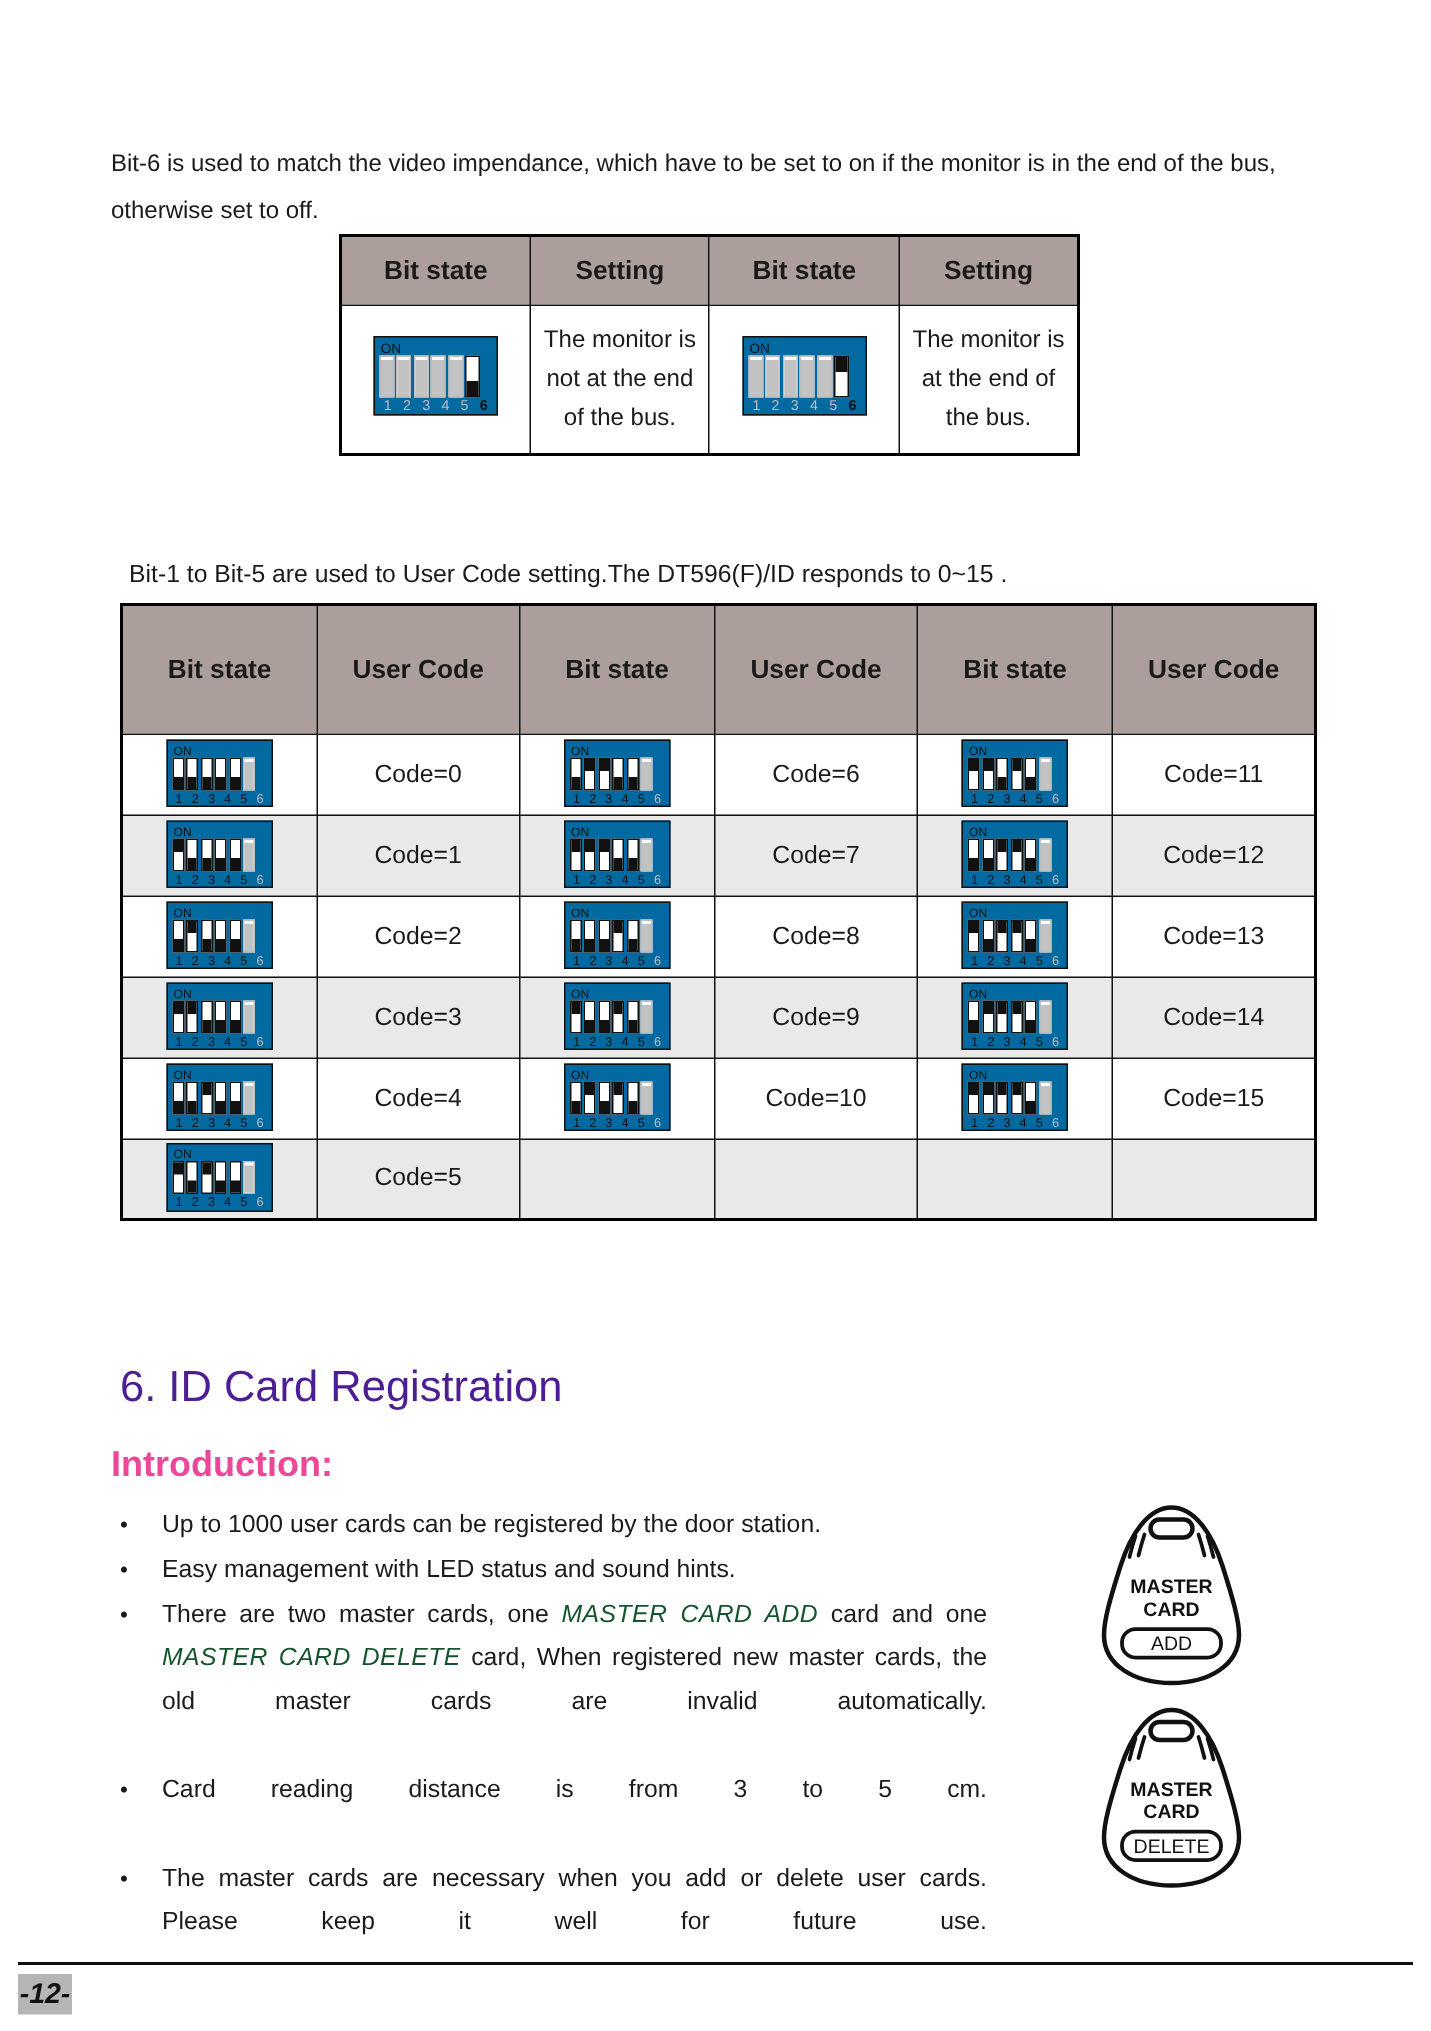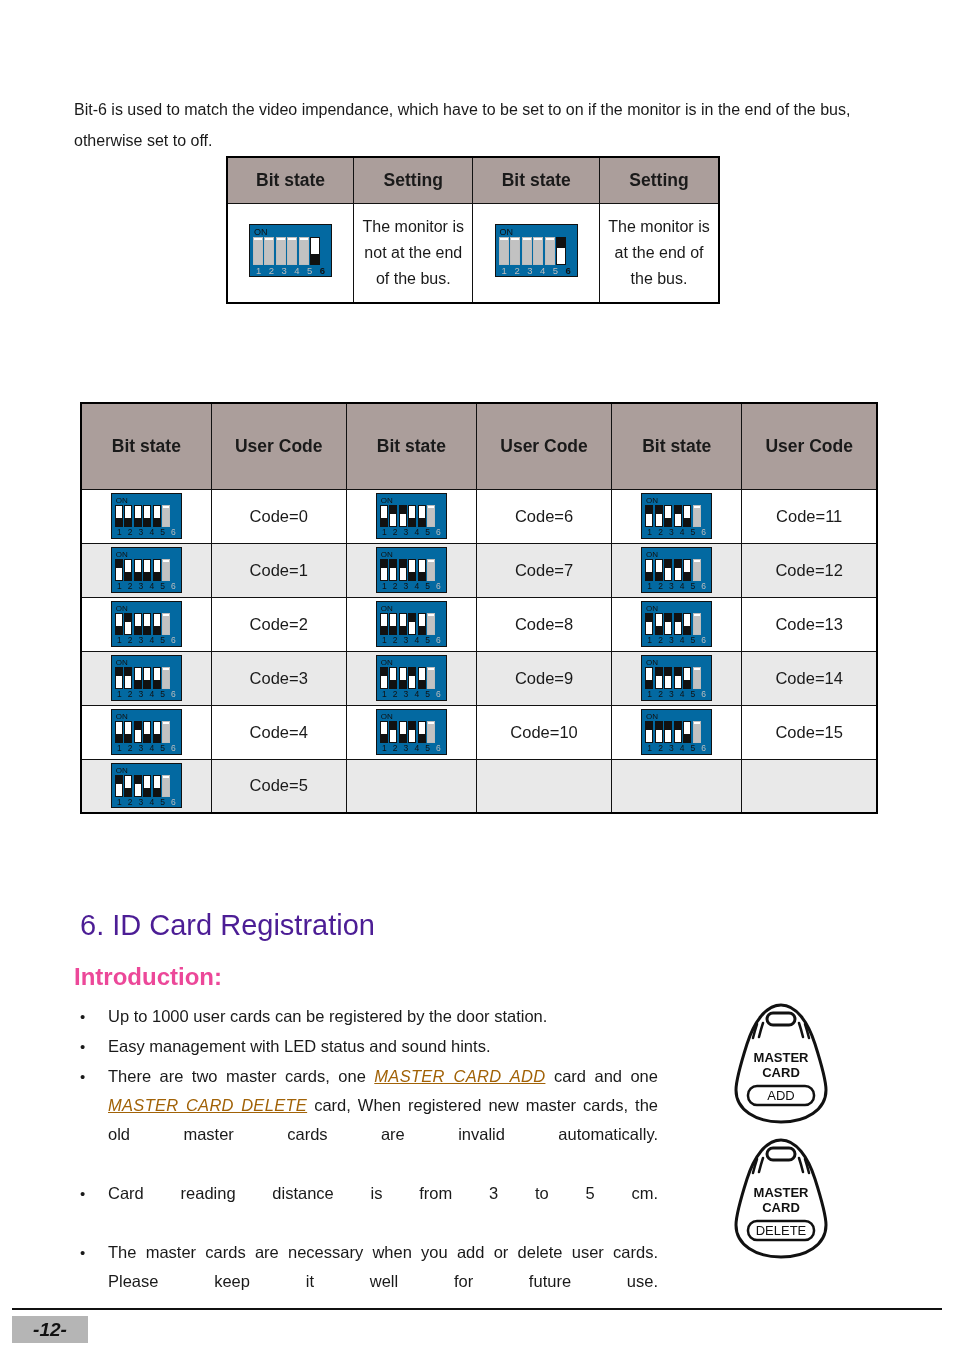--- a/index.html
+++ b/index.html
@@ -180,40 +180,39 @@
     padding-left: 6px;
     font-size: 15px;
   }
   .bullet .btext { flex: 1 1 auto; }
   .bullet.justify .btext { text-align: justify; }
   .bullet.justify .btext::after {
     content: ""; display: inline-block; width: 100%;
   }
   .mc {
     font-style: italic;
-    text-decoration: underline;
-    color: #a16207;
+    color: #14532d;
     letter-spacing: 0.3px;
   }
 
   
   .fob-add { position: absolute; left: 726px; top: 1000px; }
   .fob-del { position: absolute; left: 726px; top: 1135px; }
 
   
   .footer-rule {
     position: absolute;
     left: 12px; top: 1308px;
     width: 930px; height: 2px;
     background: #111;
   }
   .page-num {
     position: absolute;
     left: 12px; top: 1316px;
-    width: 76px; height: 27px;
+    width: 36px; height: 27px;
     background: #b5b5b5;
     color: #111;
     font-style: italic;
     font-weight: bold;
     font-size: 19px;
     line-height: 27px;
     text-align: center;
   }
 </style>
 </head>
@@ -287,20 +286,21 @@
                 <span class="num dis">3</span>
                 <span class="num dis">4</span>
                 <span class="num dis">5</span>
                 <span class="num bold">6</span>
               </div></span></td>
           <td>The monitor is at the end of the bus.</td>
         </tr>
       </tbody>
   </table>
 
+  <p class="para-bit15">Bit-1 to Bit-5 are used to User Code setting.The DT596(F)/ID responds to 0~15 .</p>
 
   <table class="table-codes">
     <colgroup>
       <col class="c-sw">
         <col class="c-code">
         <col class="c-sw">
         <col class="c-code">
         <col class="c-sw">
         <col class="c-code">
     </colgroup>

